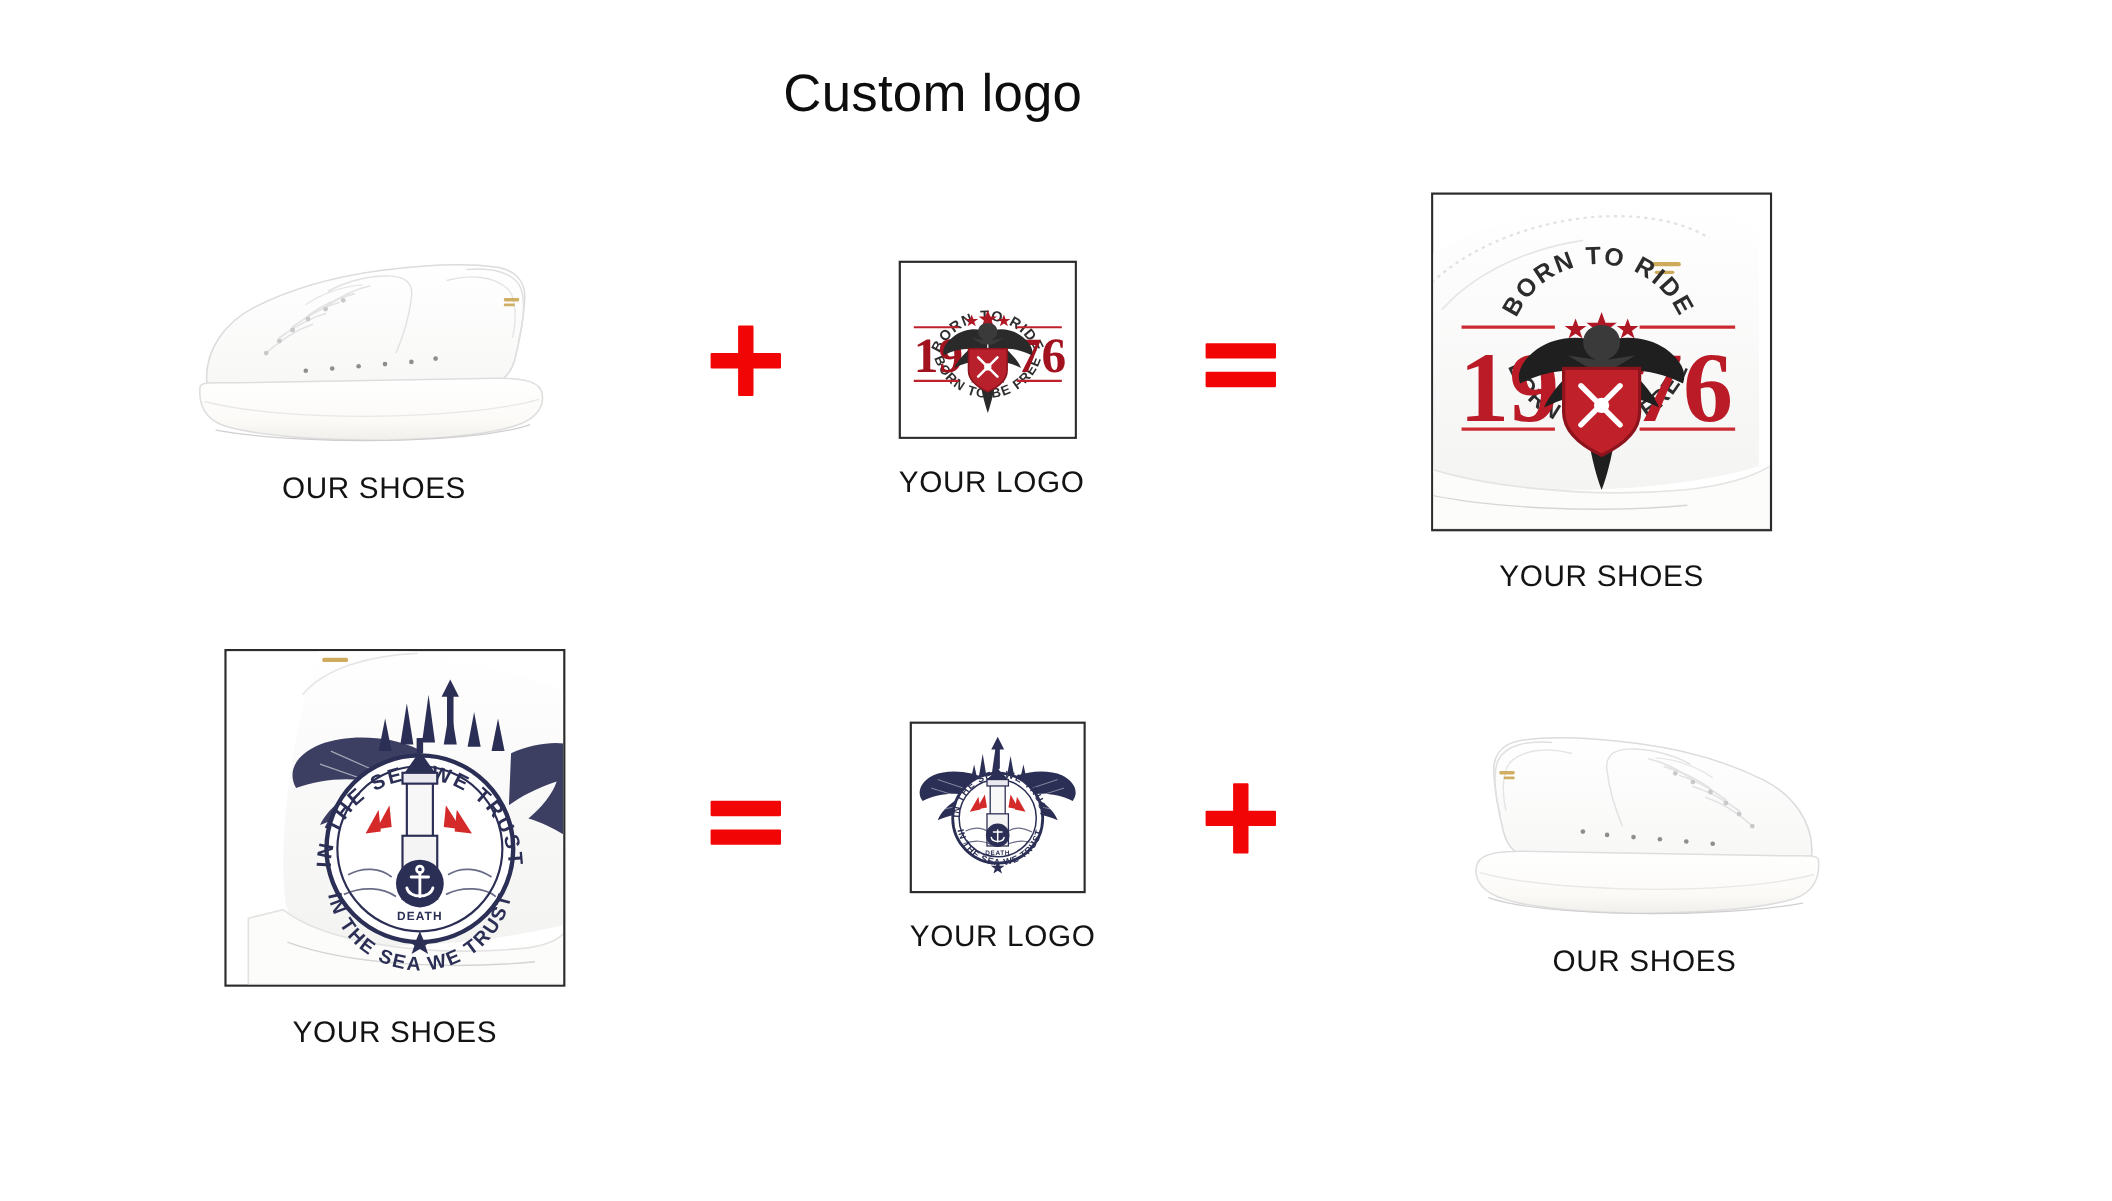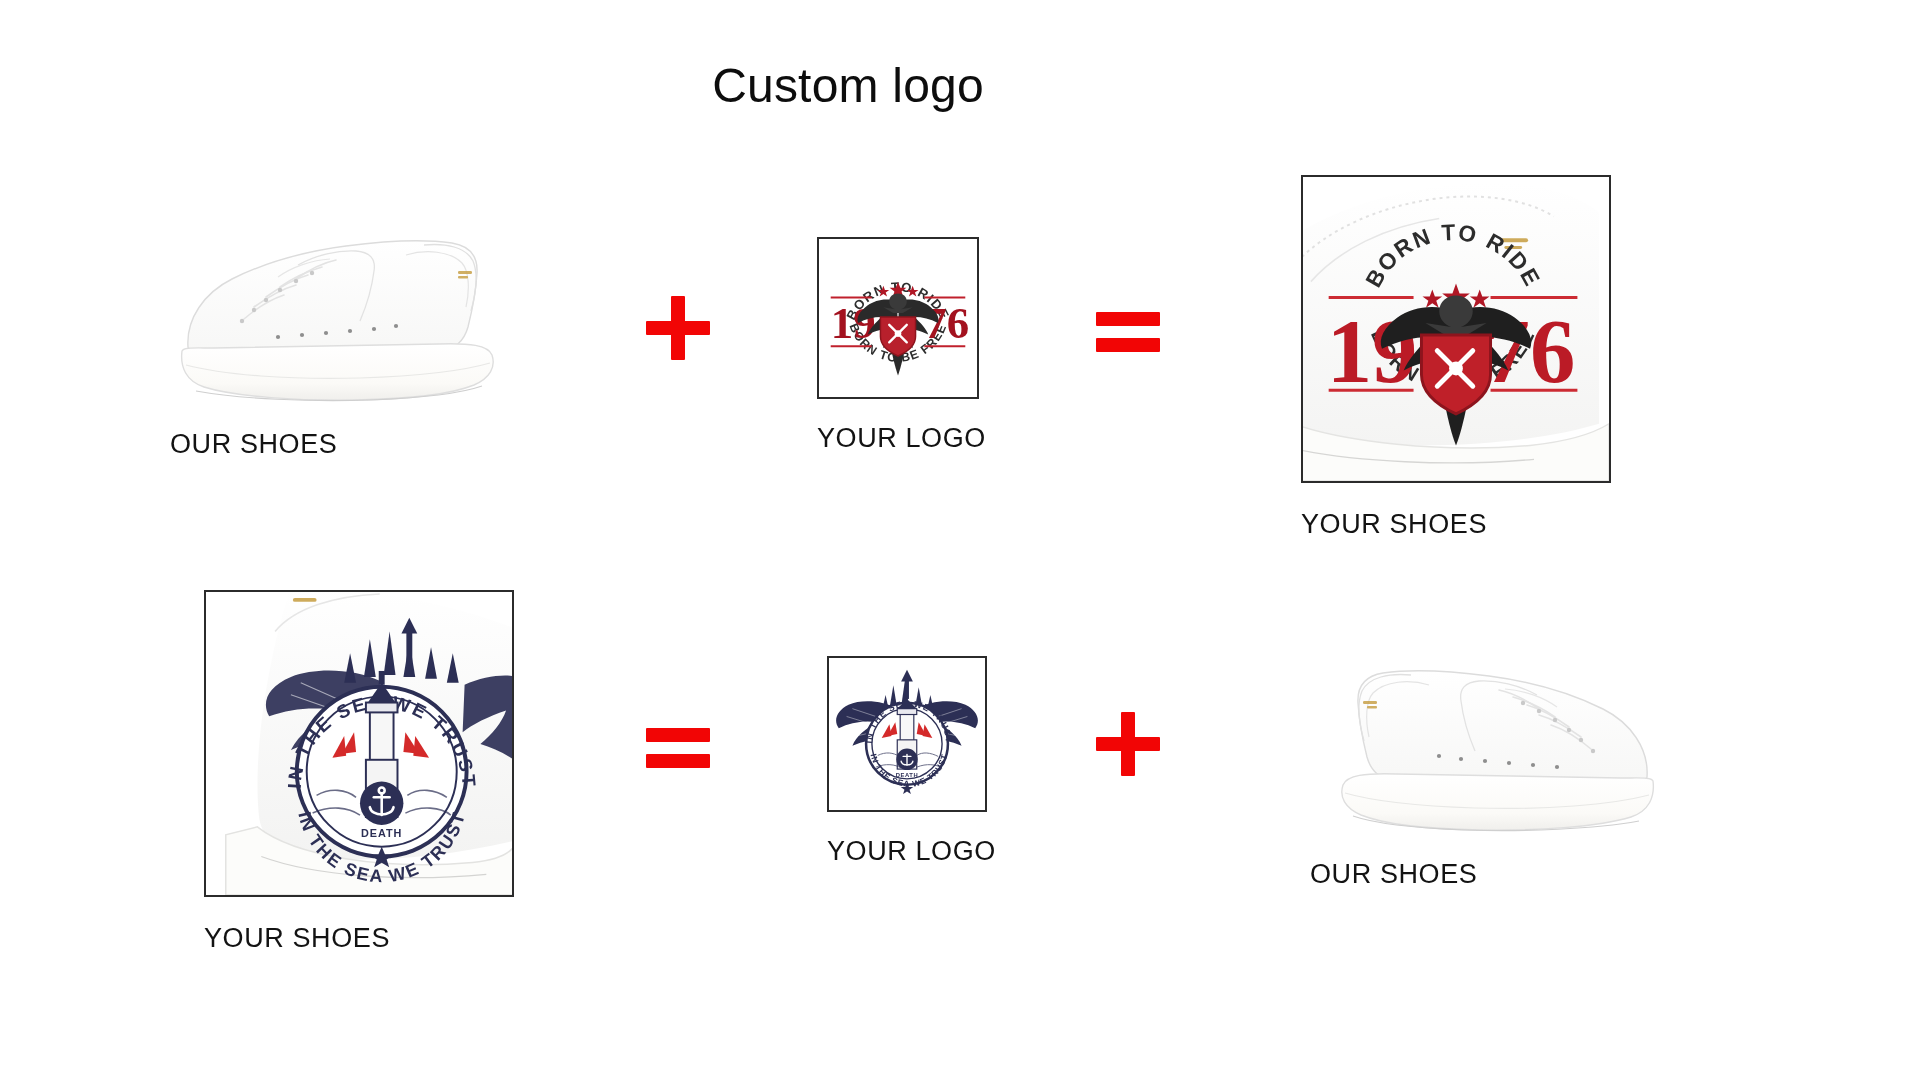--- a/index.html
+++ b/index.html
@@ -28,21 +28,21 @@
     letter-spacing: 0.2px;
     color: #0d0d0d;
     font-family: "Liberation Sans", sans-serif;
   }
 
   
   .cell {
     position: absolute;
   }
   .caption {
-    text-align: left;
+    text-align: center;
     font-size: 27px;
     letter-spacing: 0.6px;
     color: #131313;
     font-family: "Liberation Sans", sans-serif;
     white-space: nowrap;
   }
 
   
   .op {
     position: absolute;

